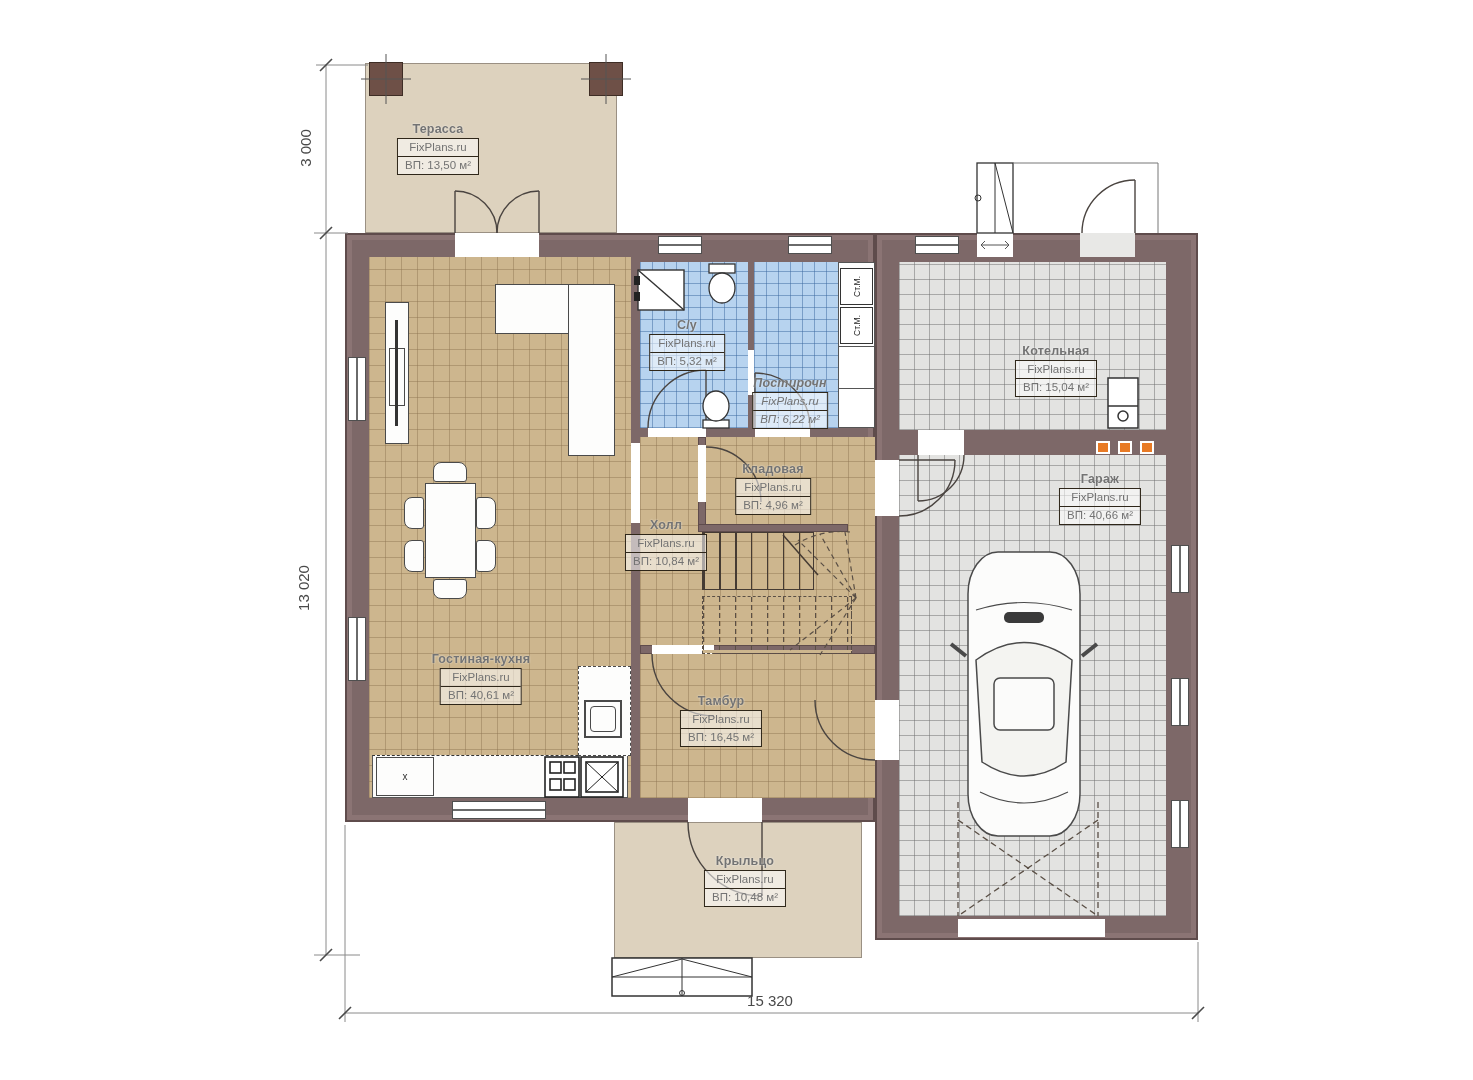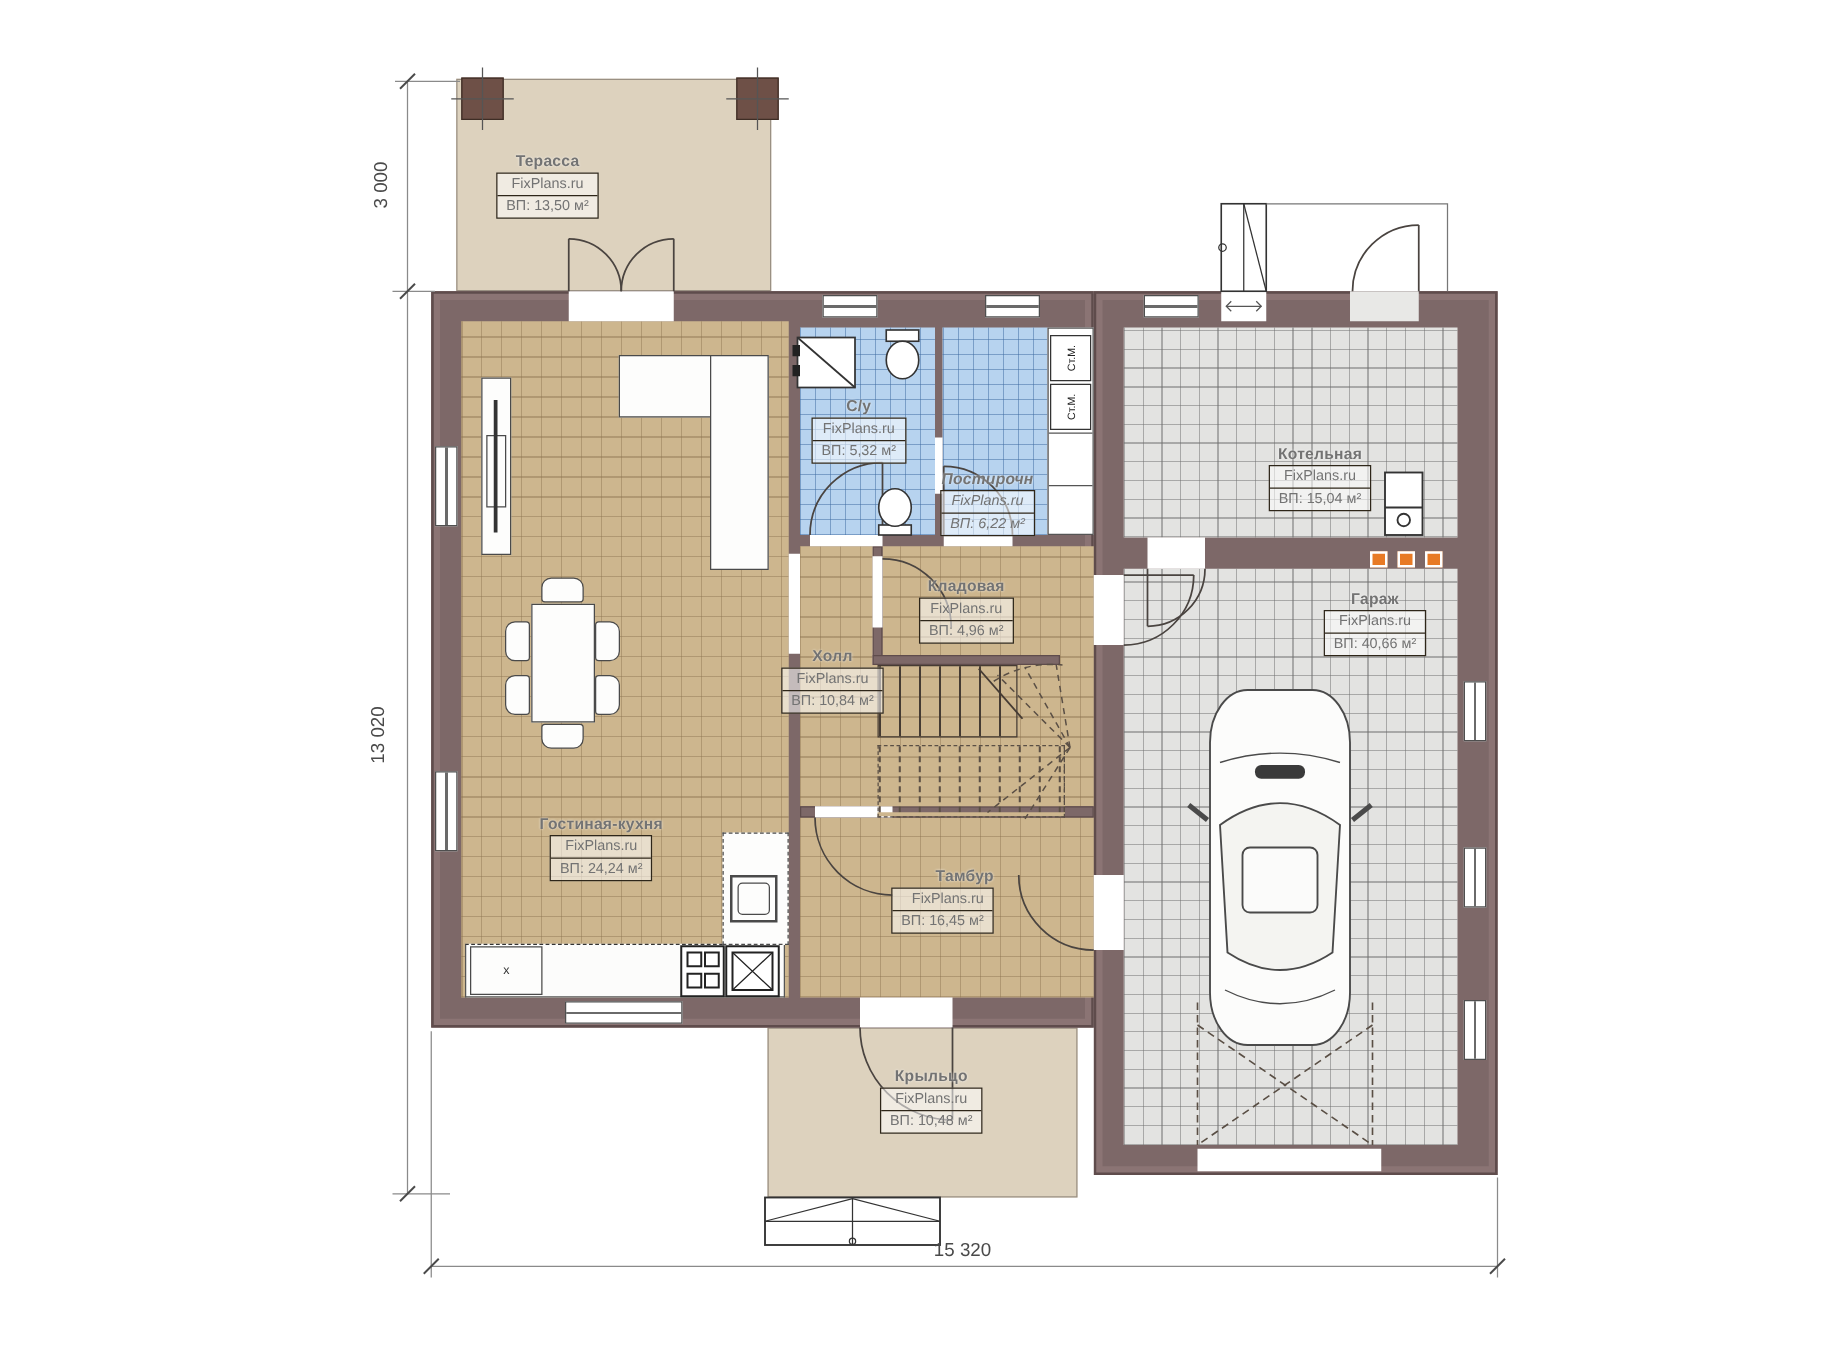--- a/index.html
+++ b/index.html
@@ -260,21 +260,21 @@
   <div class="rlabel" style="left:687px;top:318px;">
     <div class="rname">С/у</div>
     <div class="rbox"><div class="rbrand">FixPlans.ru</div>
     <div class="rarea">ВП: 5,32 м²</div></div>
   </div>
   <div class="rlabel" style="left:790px;top:376px;font-style:italic;">
     <div class="rname">Постирочн</div>
     <div class="rbox"><div class="rbrand">FixPlans.ru</div>
     <div class="rarea">ВП: 6,22 м²</div></div>
   </div>
-  <div class="rlabel" style="left:1032px;top:356px;padding-left:48px;">
+  <div class="rlabel" style="left:1032px;top:344px;padding-left:48px;">
     <div class="rname">Котельная</div>
     <div class="rbox"><div class="rbrand">FixPlans.ru</div>
     <div class="rarea">ВП: 15,04 м²</div></div>
   </div>
   <div class="rlabel" style="left:773px;top:462px;">
     <div class="rname">Кладовая</div>
     <div class="rbox"><div class="rbrand">FixPlans.ru</div>
     <div class="rarea">ВП: 4,96 м²</div></div>
   </div>
   <div class="rlabel" style="left:666px;top:518px;text-align:center;">
@@ -283,23 +283,23 @@
     <div class="rarea">ВП: 10,84 м²</div></div>
   </div>
   <div class="rlabel" style="left:1100px;top:472px;">
     <div class="rname">Гараж</div>
     <div class="rbox"><div class="rbrand">FixPlans.ru</div>
     <div class="rarea">ВП: 40,66 м²</div></div>
   </div>
   <div class="rlabel" style="left:481px;top:652px;">
     <div class="rname">Гостиная-кухня</div>
     <div class="rbox"><div class="rbrand">FixPlans.ru</div>
-    <div class="rarea">ВП: 24,24 м²</div></div>
-  </div>
-  <div class="rlabel" style="left:754px;top:694px;text-align:right;">
+    <div class="rarea">ВП: 40,61 м²</div></div>
+  </div>
+  <div class="rlabel" style="left:721px;top:694px;">
     <div class="rname">Тамбур</div>
     <div class="rbox"><div class="rbrand">FixPlans.ru</div>
     <div class="rarea">ВП: 16,45 м²</div></div>
   </div>
   <div class="rlabel" style="left:745px;top:854px;">
     <div class="rname">Крыльцо</div>
     <div class="rbox"><div class="rbrand">FixPlans.ru</div>
     <div class="rarea">ВП: 10,48 м²</div></div>
   </div>
 

